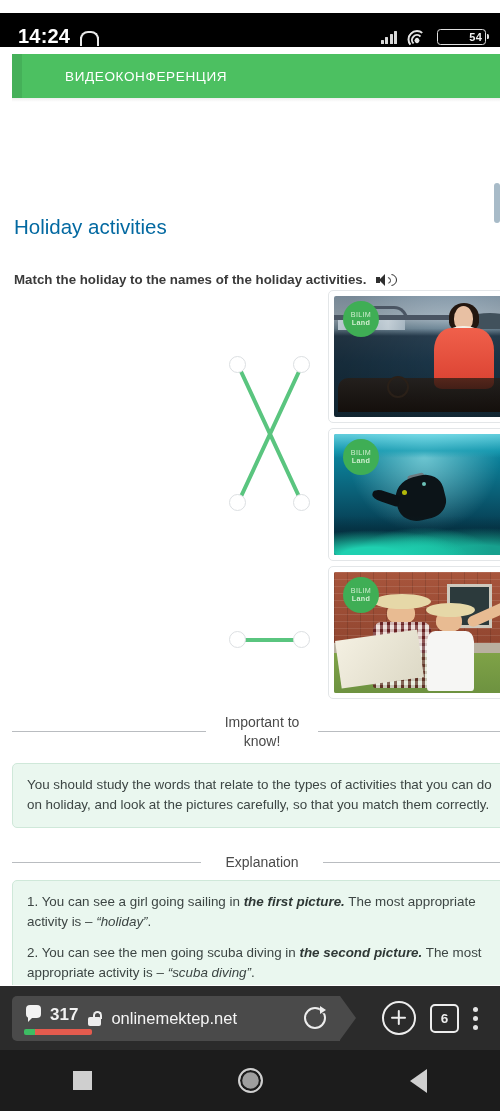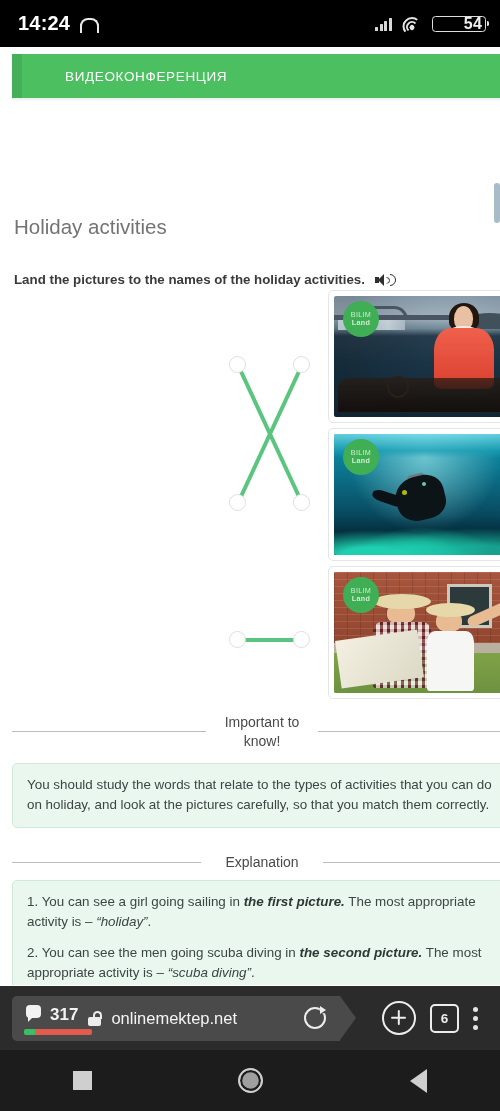--- a/index.html
+++ b/index.html
@@ -6,21 +6,21 @@
   html, body {
     width: 500px; height: 1111px;
     background: #ffffff;
     font-family: "Liberation Sans", sans-serif;
     overflow: hidden;
   }
   #screen { position: relative; width: 500px; height: 1111px; background: #fff; overflow: hidden; }
 
   
   .statusbar {
-    position: absolute; top: 0; left: 0; width: 500px; height: 47px;
+    position: absolute; top: 13px; left: 0; width: 500px; height: 47px;
     background: #000; color: #fff;
     display: flex; align-items: center; justify-content: space-between;
     padding: 0 14px 0 18px;
   }
   .sb-left { display: flex; align-items: center; gap: 9px; }
   .sb-time { font-size: 20px; font-weight: 700; letter-spacing: .2px; }
   .sb-right { display: flex; align-items: center; gap: 10px; }
   .ico-headphone { width: 17px; height: 16px; position: relative; }
   .ico-headphone::before {
     content: ""; position: absolute; left: 1px; top: 2px;
@@ -43,21 +43,21 @@
     border: 2px solid #e4e4e4; border-radius: 50%;
   }
   .ico-wifi span.w1 { width: 19px; height: 19px; top: 1px; clip-path: polygon(0 0,100% 0,100% 45%,0 45%); }
   .ico-wifi span.w2 { width: 12px; height: 12px; top: 5px; clip-path: polygon(0 0,100% 0,100% 50%,0 50%); }
   .ico-wifi span.w3 { width: 5px; height: 5px; top: 9px; background: #e4e4e4; clip-path: none; }
   .ico-batt {
     border: 1.8px solid #dedede; border-radius: 3.5px; height: 16px; min-width: 30px;
     display: flex; align-items: center; justify-content: center; position: relative;
     padding: 0 3px;
   }
-  .ico-batt span { font-size: 16px; font-weight: 700; color: #f0f0f0; letter-spacing: .2px; margin-left: 28px; }
+  .ico-batt span { font-size: 11px; font-weight: 700; color: #f0f0f0; letter-spacing: .2px; margin-left: 28px; }
   .ico-batt::after {
     content: ""; position: absolute; right: -4px; top: 4.5px; width: 2.2px; height: 5px;
     background: #dedede; border-radius: 0 1.5px 1.5px 0;
   }
 
   
   .webview {
     position: absolute; top: 47px; left: 0; width: 500px; height: 938px;
     background: #fff; overflow: hidden;
   }
@@ -77,21 +77,21 @@
     background: linear-gradient(to bottom, rgba(0,0,0,.07), rgba(0,0,0,0));
   }
 
   .page-scrollbar {
     position: absolute; right: 0; top: 136px; width: 6px; height: 40px;
     background: #a8bbc8; border-radius: 3px;
   }
 
   .lesson-title {
     position: absolute; top: 168px; left: 14px;
-    font-size: 20.5px; color: #737373; font-weight: 400;
+    font-size: 20.5px; color: #0369a1; font-weight: 400;
   }
   .instruction {
     position: absolute; top: 225px; left: 14px; right: 14px;
     font-size: 13.3px; font-weight: 700; color: #3a3a3a;
     display: flex; align-items: center; gap: 10px;
   }
   .spk {
     width: 15px; height: 13px; position: relative; flex: 0 0 auto; margin-top: 1px;
   }
   .spk .body {
@@ -446,21 +446,21 @@
     <div class="vc-banner">
       <span>ВИДЕОКОНФЕРЕНЦИЯ</span>
     </div>
     <div class="vc-shadow"></div>
 
     <div class="page-scrollbar"></div>
 
     <div class="lesson-title">Holiday activities</div>
 
     <div class="instruction">
-      <span>Land the pictures to the names of the holiday activities.</span>
+      <span>Match the holiday to the names of the holiday activities.</span>
       <span class="spk">
         <span class="body"></span>
           <span class="cone"></span>
         <span class="wv wv1"></span>
           <span class="wv wv2"></span>
       </span>
     </div>
 
     <div class="match">
 

